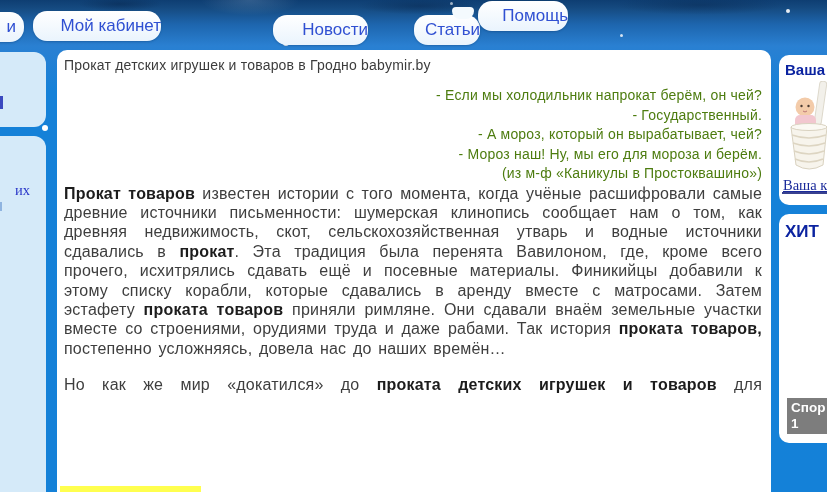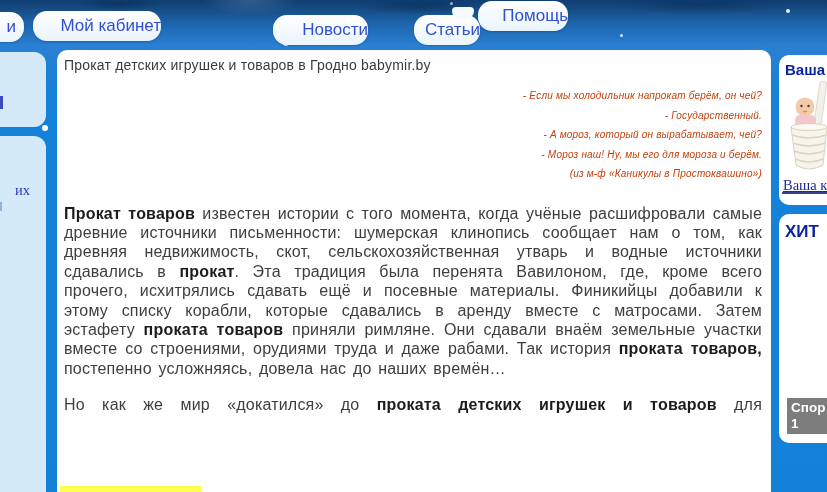--- a/index.html
+++ b/index.html
@@ -48,24 +48,24 @@
   .lfrag-mark2{ position:absolute; left:0; top:202px; width:2px; height:9px; background:#8fb4e0; }
 
   
   .main{
     position:absolute; left:57px; top:50px; width:714px; height:460px;
     background:#ffffff; border-radius:10px 10px 0 0;
     padding:7px 9px 0 7px; box-sizing:border-box;
     color:#3e3e3e; font-size:16px; letter-spacing:.2px;
   }
   .title{ font-size:14px; color:#3c3c3c; margin:0 0 13px 0; }
-  .epigraph{ text-align:right; color:#c2410c; font-size:10px; line-height:19.5px;font-style:italic; }
+  .epigraph{ text-align:right; color:#4d7c0f; font-size:14px; line-height:19.5px; }
   .para{ text-align:justify; line-height:19.4px; word-spacing:2px; margin:0; }
   .p1{ margin-top:15px; }
-  .p2{ margin-top:20px; }
+  .p2{ }
   .p3{ margin-top:17px; text-align-last:justify; }
   .b{ font-weight:bold; color:#1c1c1c; }
   .hl{ position:absolute; left:60px; top:486px; width:141px; height:6px; background:#ffff4f; }
 
   
   .rbox{
     position:absolute; left:779px; width:70px; background:#ffffff; border-radius:10px;
     box-sizing:border-box;
   }
   .rbox1{ top:55px; height:150px; padding:6px 4px 0 6px; }

